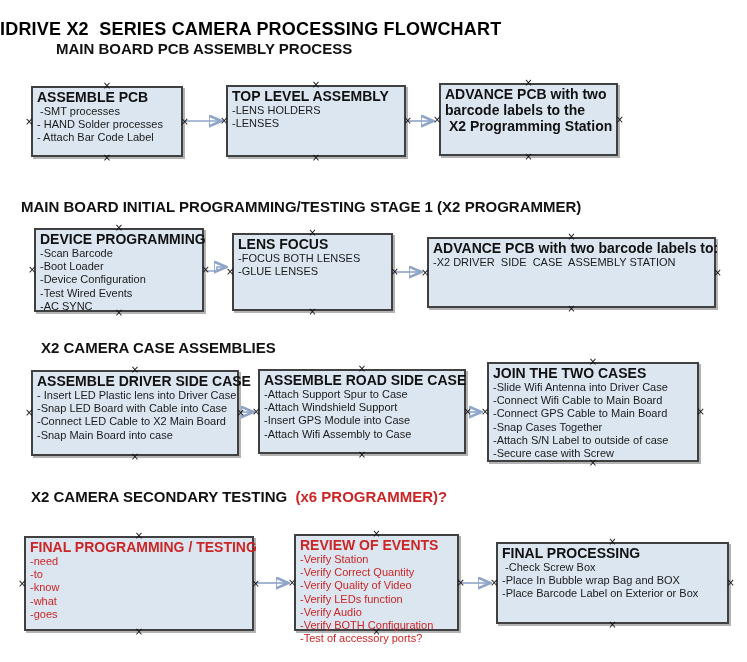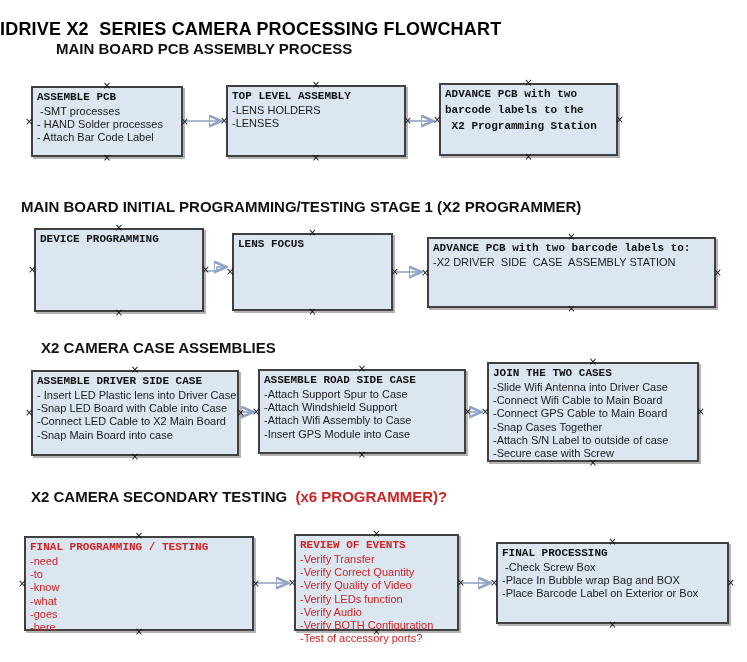--- a/index.html
+++ b/index.html
@@ -19,21 +19,21 @@
   .arrows path{stroke:var(--arrow-line);stroke-width:1.6;fill:none;}
 
   .box{
     position:absolute;box-sizing:border-box;
     background:var(--box-fill);
     border:2px solid var(--box-border);
     box-shadow:2px 2px 0 #b3b3b3;
     padding:1px 3px 0 4px;
   }
   .box-title{
-    font-size:11px;font-weight:bold;line-height:16px;white-space:pre;color:#111;font-family:Liberation Mono, monospace;
+    font-size:14px;font-weight:bold;line-height:16px;white-space:pre;color:#111;
   }
   .box-items{margin-top:0;}
   .item{font-size:11px;line-height:13.2px;white-space:pre;color:#1a1a1a;}
   .box.red .box-title,.box.red .item{color:var(--red);}
 
   .cp{
     position:absolute;font-size:10px;line-height:10px;color:#111;
     font-family:"DejaVu Sans", sans-serif; pointer-events:none;
   }
   .cp-t{top:-7px;left:50%;transform:translateX(-50%);}
@@ -104,28 +104,39 @@
  X2 Programming Station</div>
     <div class="box-items"></div>
   </div>
 
   <div class="box" style="left:34px;top:228px;width:170px;height:84px;">
     <span class="cp cp-t">×</span>
       <span class="cp cp-b">×</span>
       <span class="cp cp-l">×</span>
       <span class="cp cp-r">×</span>
     <div class="box-title">DEVICE PROGRAMMING</div>
+    <div class="box-items">
+        <div class="item">-Scan Barcode</div>
+        <div class="item">-Boot Loader</div>
+        <div class="item">-Device Configuration</div>
+        <div class="item">-Test Wired Events</div>
+        <div class="item">-AC SYNC</div>
+      </div>
   </div>
 
   <div class="box" style="left:232px;top:233px;width:161px;height:78px;">
     <span class="cp cp-t">×</span>
       <span class="cp cp-b">×</span>
       <span class="cp cp-l">×</span>
       <span class="cp cp-r">×</span>
     <div class="box-title">LENS FOCUS</div>
+    <div class="box-items">
+        <div class="item">-FOCUS BOTH LENSES</div>
+        <div class="item">-GLUE LENSES</div>
+      </div>
   </div>
 
   <div class="box" style="left:427px;top:237px;width:289px;height:71px;">
     <span class="cp cp-t">×</span>
       <span class="cp cp-b">×</span>
       <span class="cp cp-l">×</span>
       <span class="cp cp-r">×</span>
     <div class="box-title">ADVANCE PCB with two barcode labels to:</div>
     <div class="box-items">
         <div class="item">-X2 DRIVER  SIDE  CASE  ASSEMBLY STATION</div>
@@ -148,22 +159,22 @@
 
   <div class="box" style="left:258px;top:369px;width:208px;height:85px;">
     <span class="cp cp-t">×</span>
       <span class="cp cp-b">×</span>
       <span class="cp cp-l">×</span>
       <span class="cp cp-r">×</span>
     <div class="box-title">ASSEMBLE ROAD SIDE CASE</div>
     <div class="box-items">
         <div class="item">-Attach Support Spur to Case</div>
         <div class="item">-Attach Windshield Support</div>
+        <div class="item">-Insert GPS Module into Case</div>
         <div class="item">-Attach Wifi Assembly to Case</div>
-        <div class="item">-Insert GPS Module into Case</div>
       </div>
   </div>
 
   <div class="box" style="left:487px;top:362px;width:212px;height:100px;">
     <span class="cp cp-t">×</span>
       <span class="cp cp-b">×</span>
       <span class="cp cp-l">×</span>
       <span class="cp cp-r">×</span>
     <div class="box-title">JOIN THE TWO CASES</div>
     <div class="box-items">
@@ -181,32 +192,31 @@
       <span class="cp cp-b">×</span>
       <span class="cp cp-l">×</span>
       <span class="cp cp-r">×</span>
     <div class="box-title">FINAL PROGRAMMING / TESTING</div>
     <div class="box-items">
         <div class="item">-need</div>
         <div class="item">-to</div>
         <div class="item">-know</div>
         <div class="item">-what</div>
         <div class="item">-goes</div>
-        <div class="item">-here</div>
       </div>
   </div>
 
   <div class="box red" style="left:294px;top:534px;width:165px;height:97px;">
     <span class="cp cp-t">×</span>
       <span class="cp cp-b">×</span>
       <span class="cp cp-l">×</span>
       <span class="cp cp-r">×</span>
     <div class="box-title">REVIEW OF EVENTS</div>
     <div class="box-items">
-        <div class="item">-Verify Transfer</div>
+        <div class="item">-Verify Station</div>
         <div class="item">-Verify Correct Quantity</div>
         <div class="item">-Verify Quality of Video</div>
         <div class="item">-Verify LEDs function</div>
         <div class="item">-Verify Audio</div>
         <div class="item">-Verify BOTH Configuration</div>
         <div class="item">-Test of accessory ports?</div>
       </div>
   </div>
 
   <div class="box" style="left:496px;top:542px;width:233px;height:82px;">

